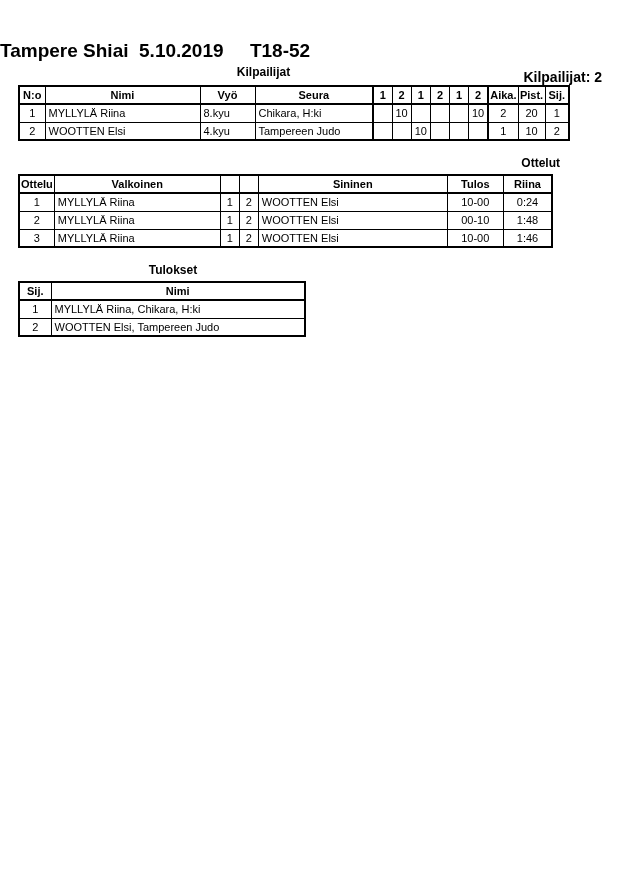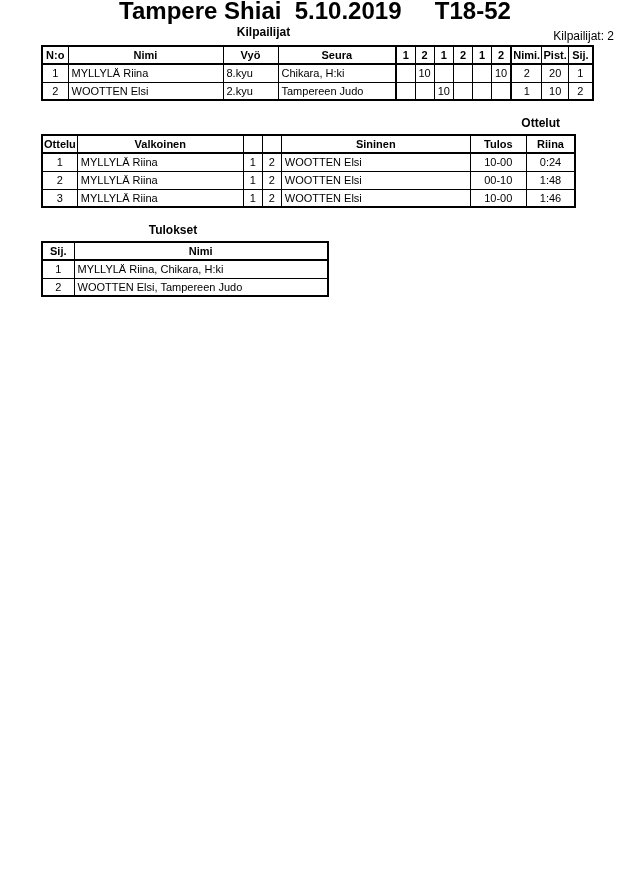--- a/index.html
+++ b/index.html
@@ -6,38 +6,39 @@
   html, body { margin: 0; padding: 0; }
   body {
     width: 630px; height: 891px;
     background: #ffffff;
     color: #000000;
     font-family: "Liberation Sans", sans-serif;
   }
   .page { position: relative; width: 630px; height: 891px; background: #fff; overflow: hidden; }
 
   .title {
-    text-align: center;
-    font-size: 24px;
+    padding-top: 40px;
+    text-align: left;
+    font-size: 19px;
     line-height: 21px;
     font-weight: bold;
     white-space: pre;
   }
 
   .subhead-row { position: relative; height: 24px; }
   .heading-kilpailijat {
     position: absolute; left: 30px; top: 4px; width: 467px;
     text-align: center; font-weight: bold; font-size: 12px;
   }
-  .count-label { position: absolute; right: 16px; top: 8px; font-size: 12px; }
+  .count-label { position: absolute; right: 28px; top: 8px; font-size: 14px; font-weight: bold; }
 
   table {
     border-collapse: collapse;
     table-layout: fixed;
-    margin-left: 41px;
+    margin-left: 18px;
     border: 2px solid #000;
   }
   td, th {
     border: 1px solid #000;
     height: 18px;
     padding: 0 3px;
     font-size: 11px;
     overflow: hidden;
     white-space: nowrap;
     vertical-align: middle;
@@ -89,21 +90,21 @@
         <th>N:o</th>
         <th>Nimi</th>
         <th>Vyö</th>
         <th>Seura</th>
         <th class="b2l">1</th>
         <th>2</th>
         <th>1</th>
         <th>2</th>
         <th>1</th>
         <th>2</th>
-        <th class="b2l">Nimi.</th>
+        <th class="b2l">Aika.</th>
         <th>Pist.</th>
         <th>Sij.</th>
       </tr>
     </thead>
     <tbody>
       <tr>
         <td class="tc">1</td>
         <td class="tl">MYLLYLÄ Riina</td>
         <td class="tl">8.kyu</td>
         <td class="tl">Chikara, H:ki</td>
@@ -113,21 +114,21 @@
         <td class="tc"></td>
         <td class="tc"></td>
         <td class="tc">10</td>
         <td class="tc b2l">2</td>
         <td class="tc">20</td>
         <td class="tc">1</td>
       </tr>
       <tr>
         <td class="tc">2</td>
         <td class="tl">WOOTTEN Elsi</td>
-        <td class="tl">2.kyu</td>
+        <td class="tl">4.kyu</td>
         <td class="tl">Tampereen Judo</td>
         <td class="tc b2l"></td>
         <td class="tc"></td>
         <td class="tc">10</td>
         <td class="tc"></td>
         <td class="tc"></td>
         <td class="tc"></td>
         <td class="tc b2l">1</td>
         <td class="tc">10</td>
         <td class="tc">2</td>

